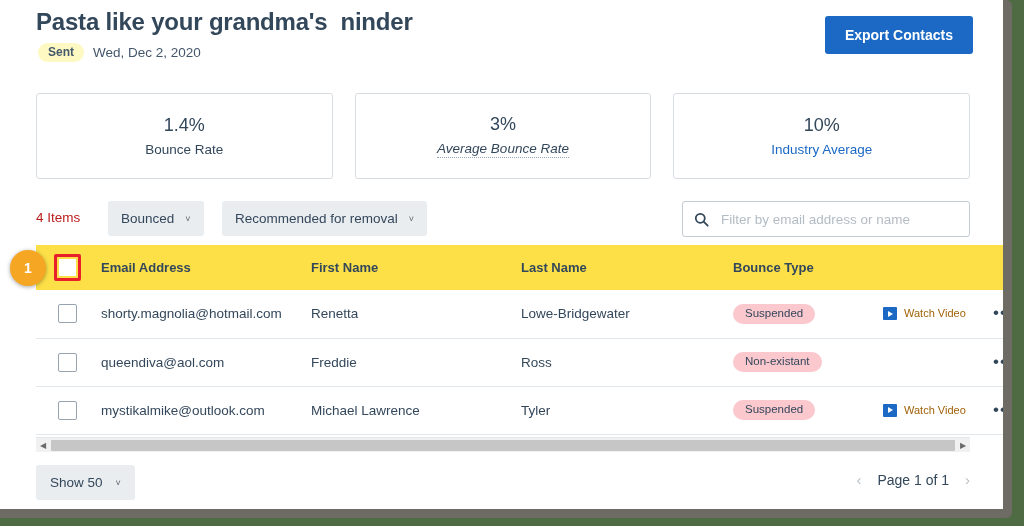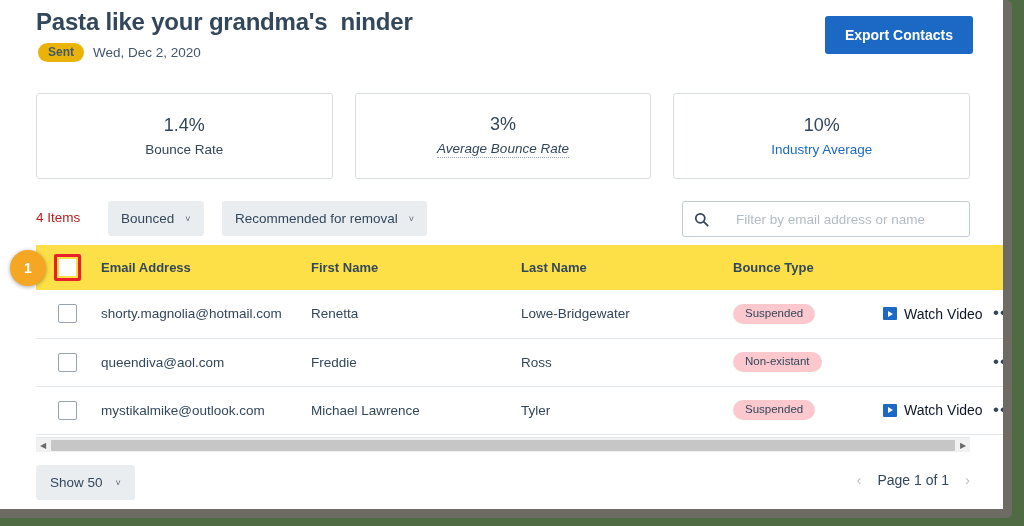--- a/index.html
+++ b/index.html
@@ -31,21 +31,21 @@
 
   
   #header { position: absolute; left: 0; top: 0; width: 1003px; height: 88px; }
   #page-title {
     position: absolute; left: 36px; top: 8px;
     font-size: 24px; font-weight: bold; color: #33475b;
     letter-spacing: -0.2px; white-space: pre;
   }
   #status-row { position: absolute; left: 38px; top: 43px; display: flex; align-items: center; gap: 9px; }
   #status-badge {
-    background: #eab308; color: #45586a;
+    background: #fef9c3; color: #45586a;
     font-size: 12px; font-weight: bold;
     padding: 3px 10px 4px; border-radius: 11px; line-height: 1;
   }
   #sent-date { font-size: 13.5px; color: #44566c; }
   #export-contacts-button {
     position: absolute; right: 30px; top: 16px;
     background: #1b69c4; color: #fff;
     font-size: 14px; font-weight: bold;
     border: none; border-radius: 3px;
     padding: 11px 20px; cursor: pointer;
@@ -77,21 +77,21 @@
     font-size: 13.5px; color: #33475b; cursor: pointer;
     font-family: "Liberation Sans", sans-serif;
   }
   #bounced-dropdown { left: 72px; }
   #recommended-dropdown { left: 186px; }
   .caret { font-size: 9px; color: #55606b; }
   #search-box {
     position: absolute; right: 0; top: 0;
     width: 288px; height: 36px;
     border: 1px solid #c3cbd3; border-radius: 3px;
-    display: flex; align-items: center; padding: 0 11px; gap: 25px;
+    display: flex; align-items: center; padding: 0 11px; gap: 10px;
     background: #fff;
   }
   #search-input {
     border: none; outline: none; flex: 1;
     font-size: 13.5px; color: #33475b;
     font-family: "Liberation Sans", sans-serif; background: transparent;
   }
   #search-input::placeholder { color: #b3bcc4; }
 
   
@@ -127,21 +127,21 @@
     margin-left: -4px;
   }
   #header-checkbox { width: 17px; height: 17px; background: #fff; border: 1px solid #fff; }
 
   .bounce-badge {
     display: inline-block;
     background: #fbc8ce; color: #33475b;
     font-size: 11.5px; font-weight: normal;
     padding: 4px 12px 5px; border-radius: 11px; line-height: 1;
   }
-  .watch-video { display: flex; align-items: center; gap: 7px; color: #0f172a; font-size: 14px; cursor: pointer; }
+  .watch-video { display: flex; gap: 7px; color: #a16207; font-size: 11px; cursor: pointer; }
   .play-icon {
     width: 14px; height: 13px; background: #1b69c4; border-radius: 1px;
     display: flex; align-items: center; justify-content: center; flex: none;
   }
   .play-icon i {
     width: 0; height: 0; display: block;
     border-left: 5px solid #fff;
     border-top: 3.5px solid transparent; border-bottom: 3.5px solid transparent;
     margin-left: 1px;
   }

